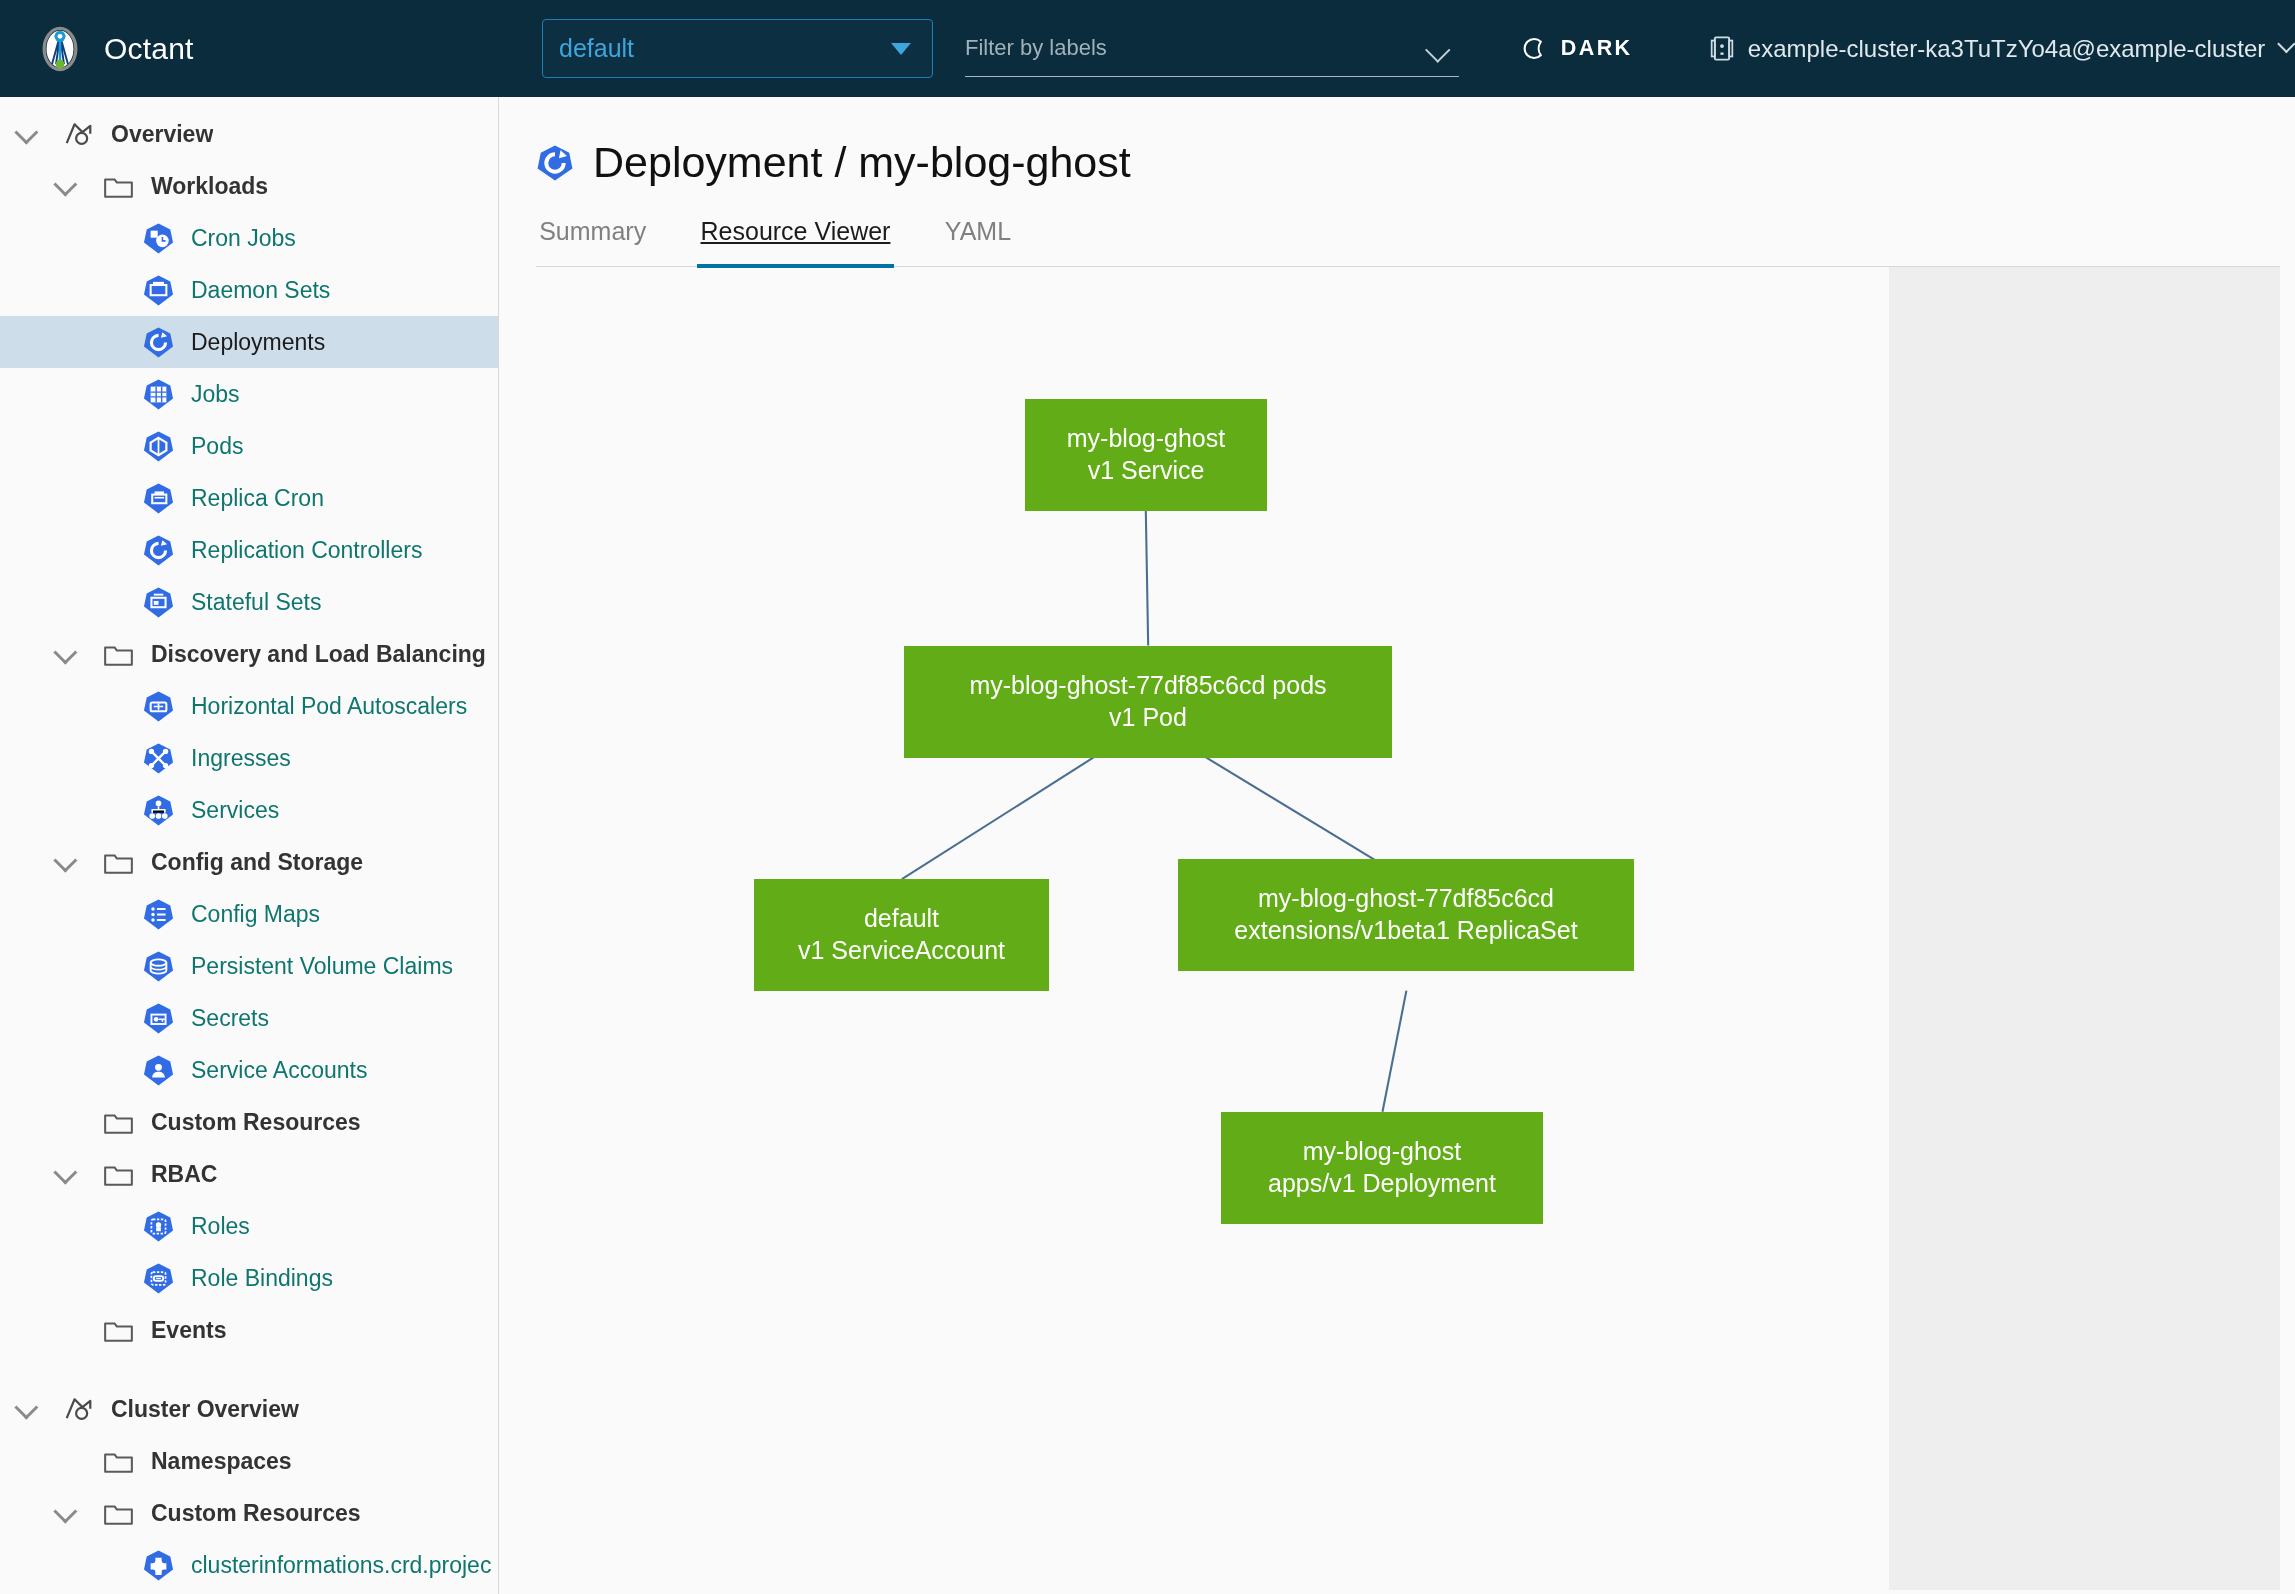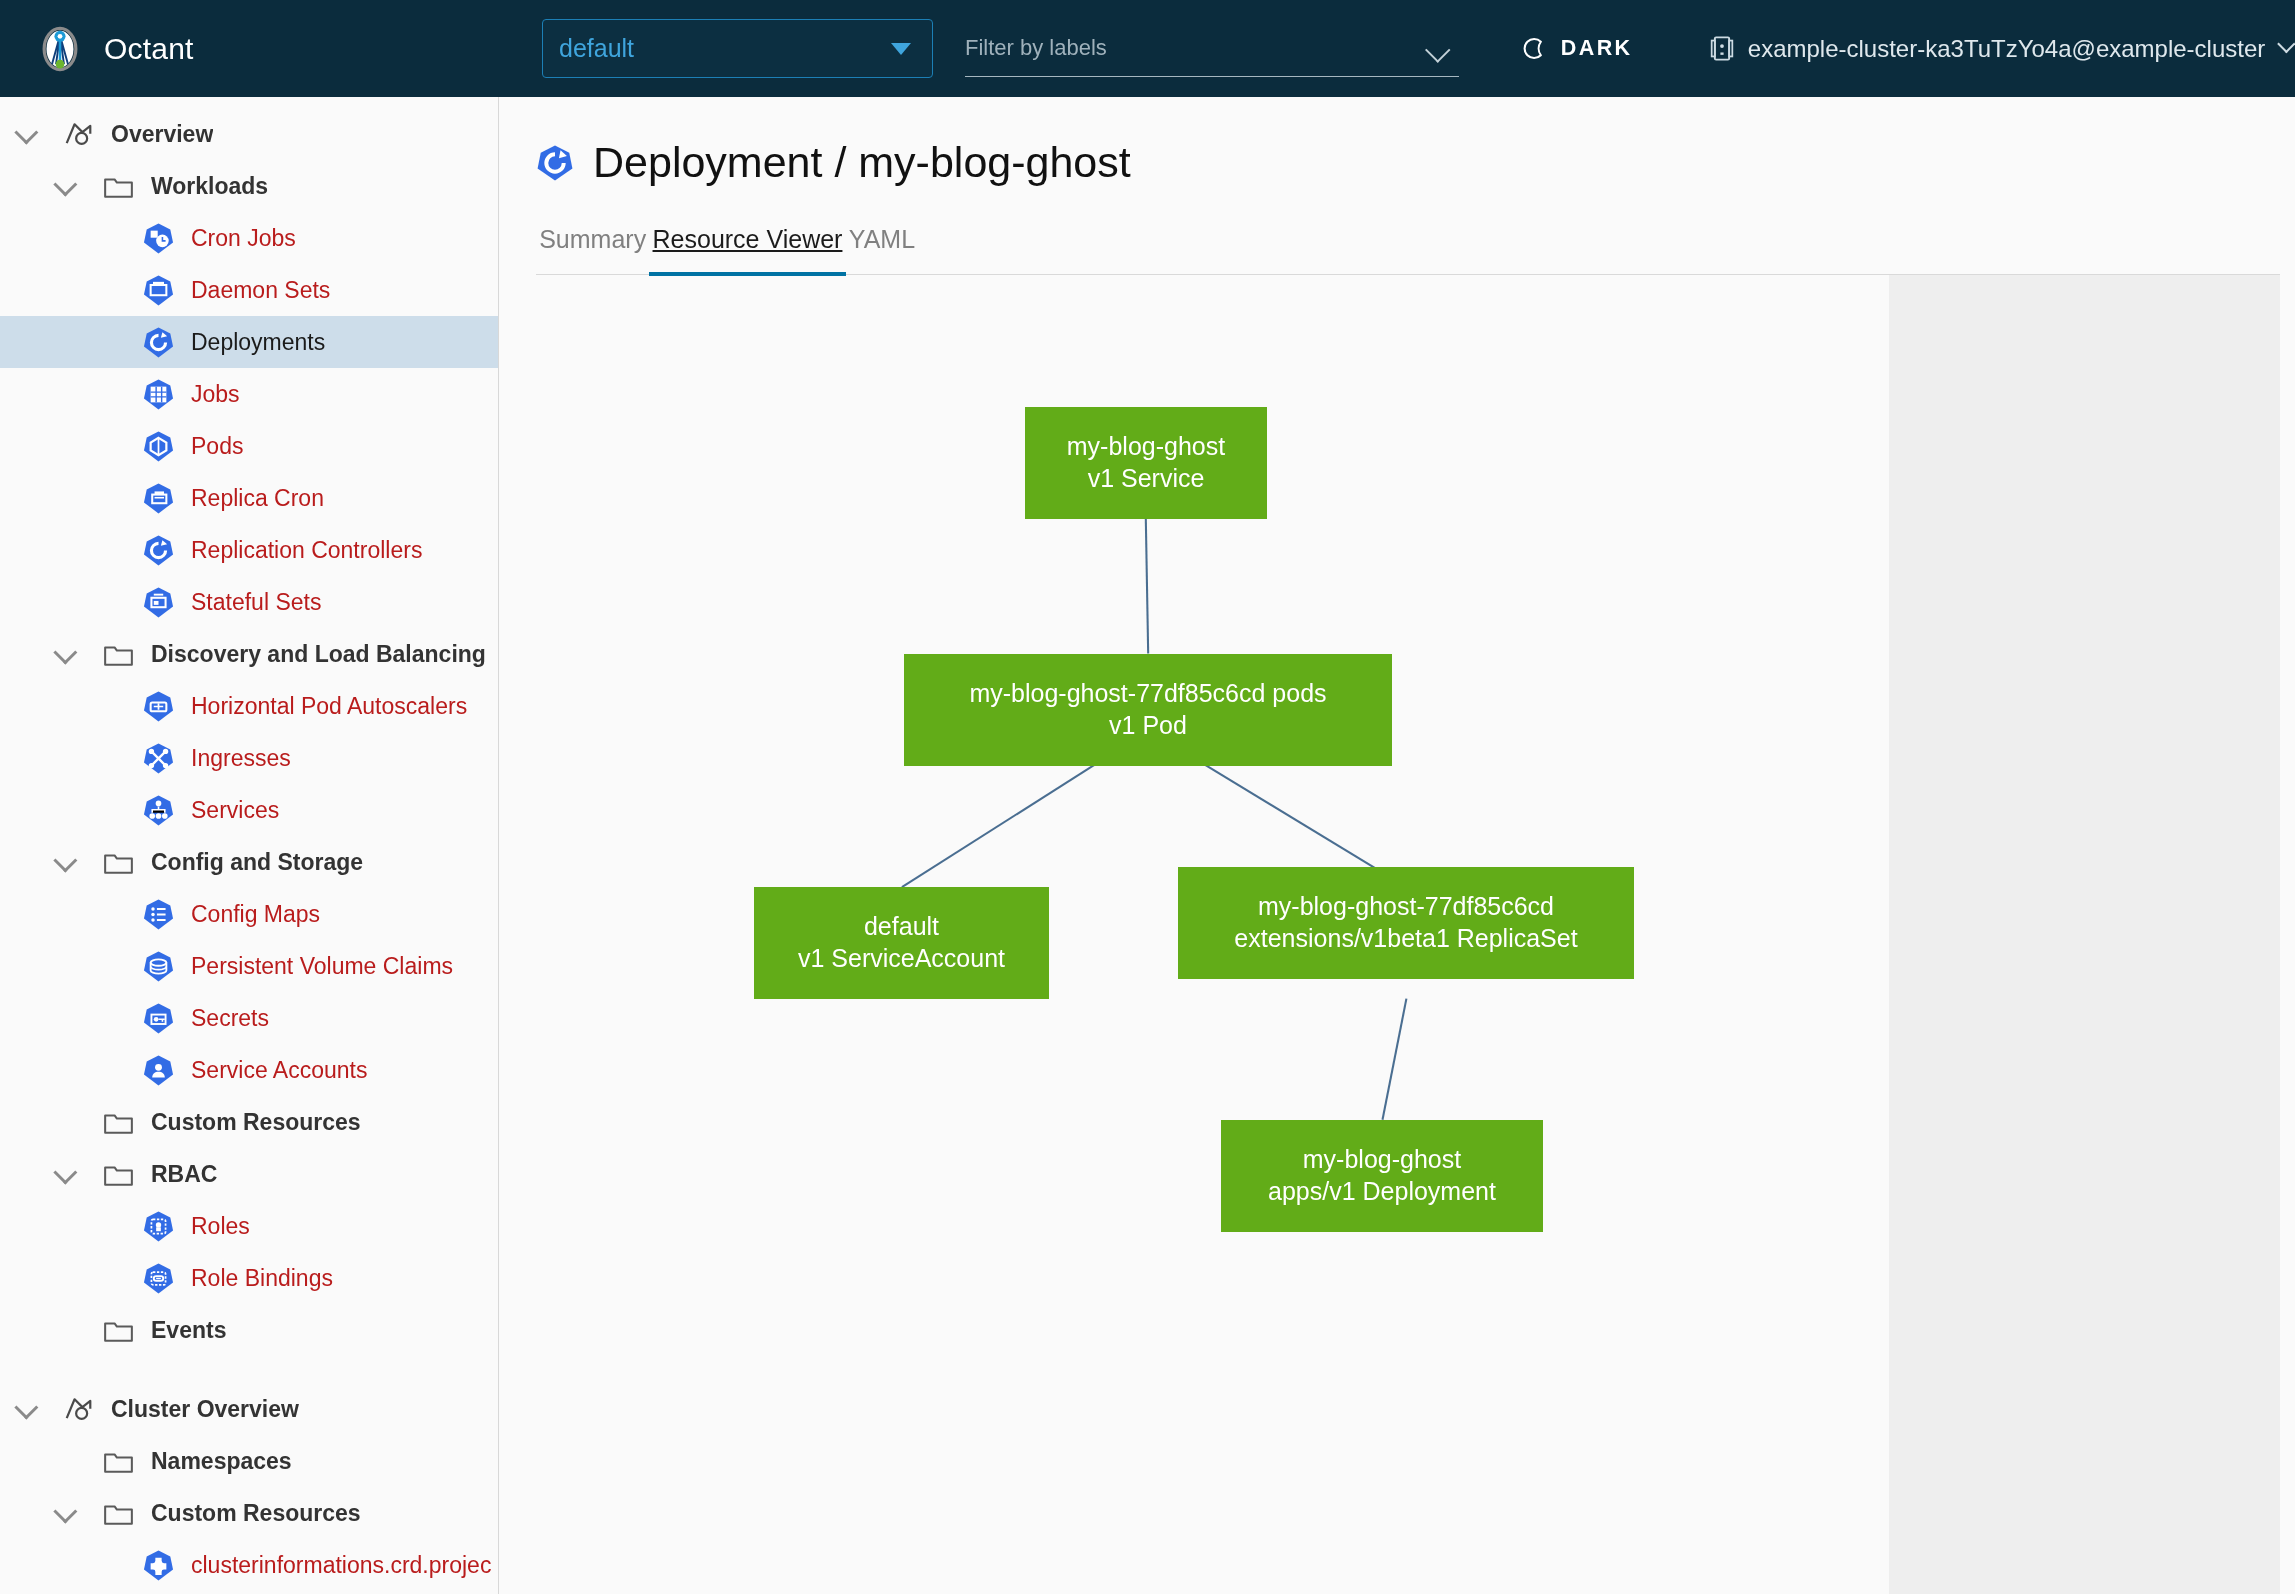--- a/index.html
+++ b/index.html
@@ -107,21 +107,21 @@
   .nav-row.selected { background: #cdddea; }
   .chev {
     position: absolute;
     width: 16.7px; height: 16.7px;
     border-right: 3.2px solid #8a8a8a;
     border-bottom: 3.2px solid #8a8a8a;
     transform: rotate(45deg);
   }
   .nav-icon { flex: 0 0 33px; width: 33px; height: 33px; display:flex; align-items:center; justify-content:center;}
   .nav-label {
-    font-size: 23px; color: #b91c1c; margin-left: 16px;
+    font-size: 23px; color: #0f766e; margin-left: 16px;
     white-space: nowrap; overflow: hidden;
   }
   .nav-label.bold { font-weight: 700; color: #333; }
   .nav-label.sel { color: #1b1b1b; }
 
   
   .d0 .chev { left: 17.5px; top: 16px; }
   .d0 .nav-icon { margin-left: 62px; }
   .d1 .chev { left: 57px; top: 16px; }
   .d1 .nav-icon { margin-left: 102px; }
@@ -134,22 +134,23 @@
     flex: 1; min-width: 0;
     background: #fafafa;
     padding: 41px 0 0 37px;
     position: relative;
   }
   .page-title-row { display: flex; align-items: center; gap: 19px; }
   .title-icon { width: 38px; height: 38px; }
   .page-title { font-size: 43px; color: #111; font-weight: 400; }
 
   .tabs {
-    margin-top: 32px;
+    margin-top: 24px;
     display: flex; align-items: flex-end;
+    gap: 48px;
     border-bottom: 1.6px solid #d9d9d9;
     width: 1744px;
     padding-bottom: 0;
   }
   .tab {
     font-size: 25px; color: #808080;
     padding: 6.4px 3.2px 17.5px 3.2px;
     cursor: pointer;
     border-bottom: 4.8px solid transparent;
     margin-bottom: -2.4px;

